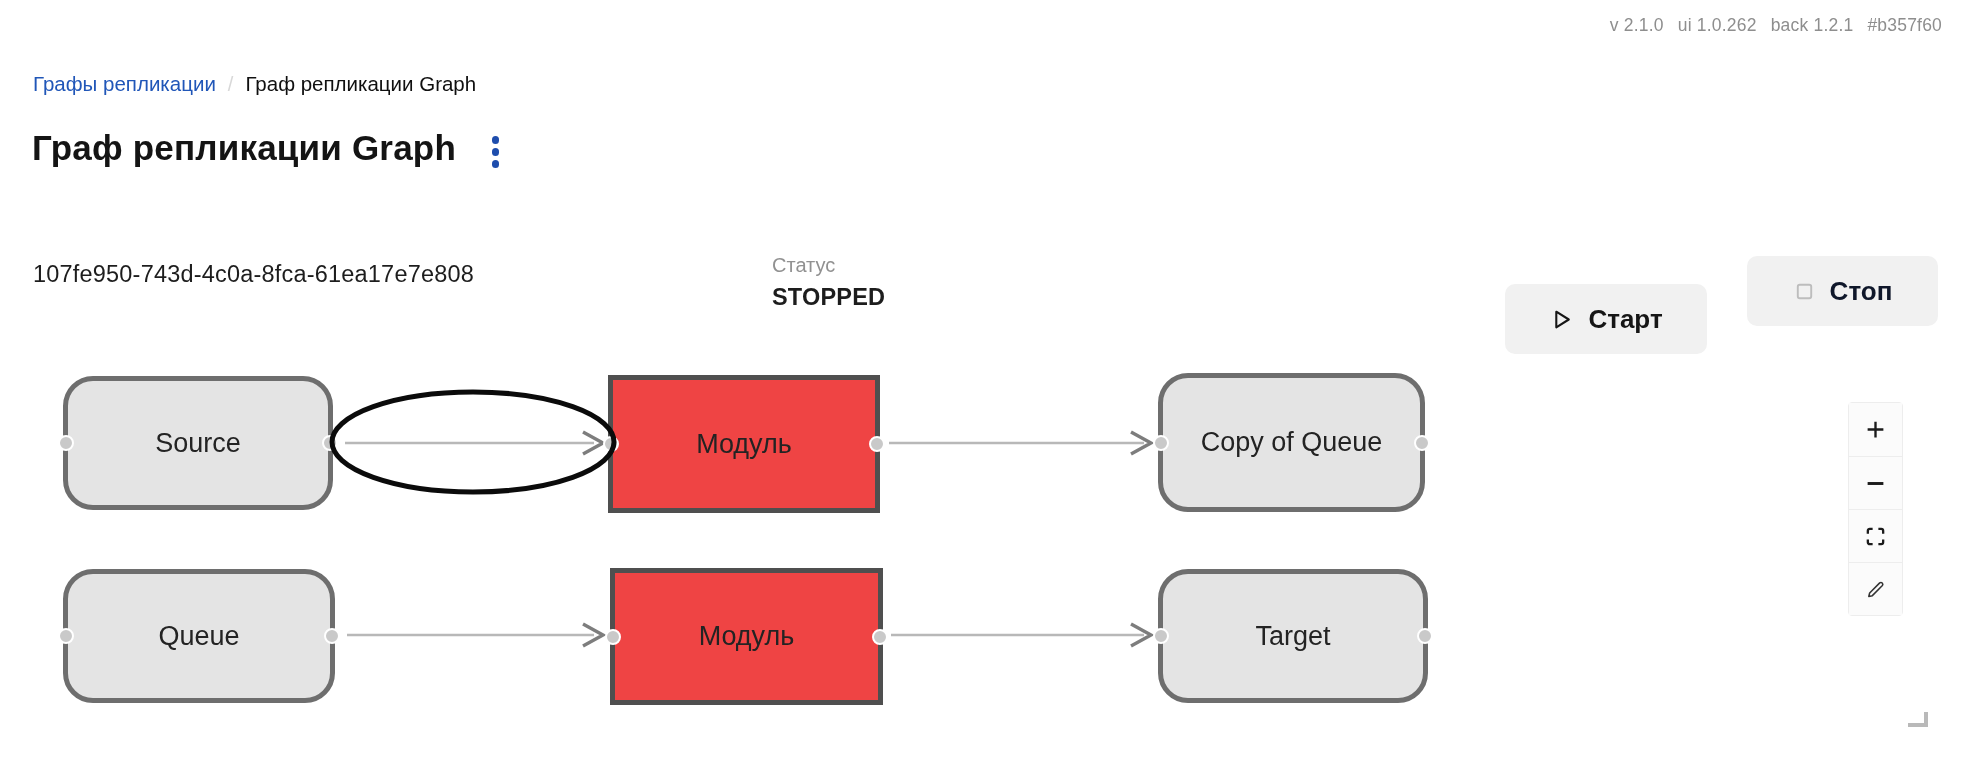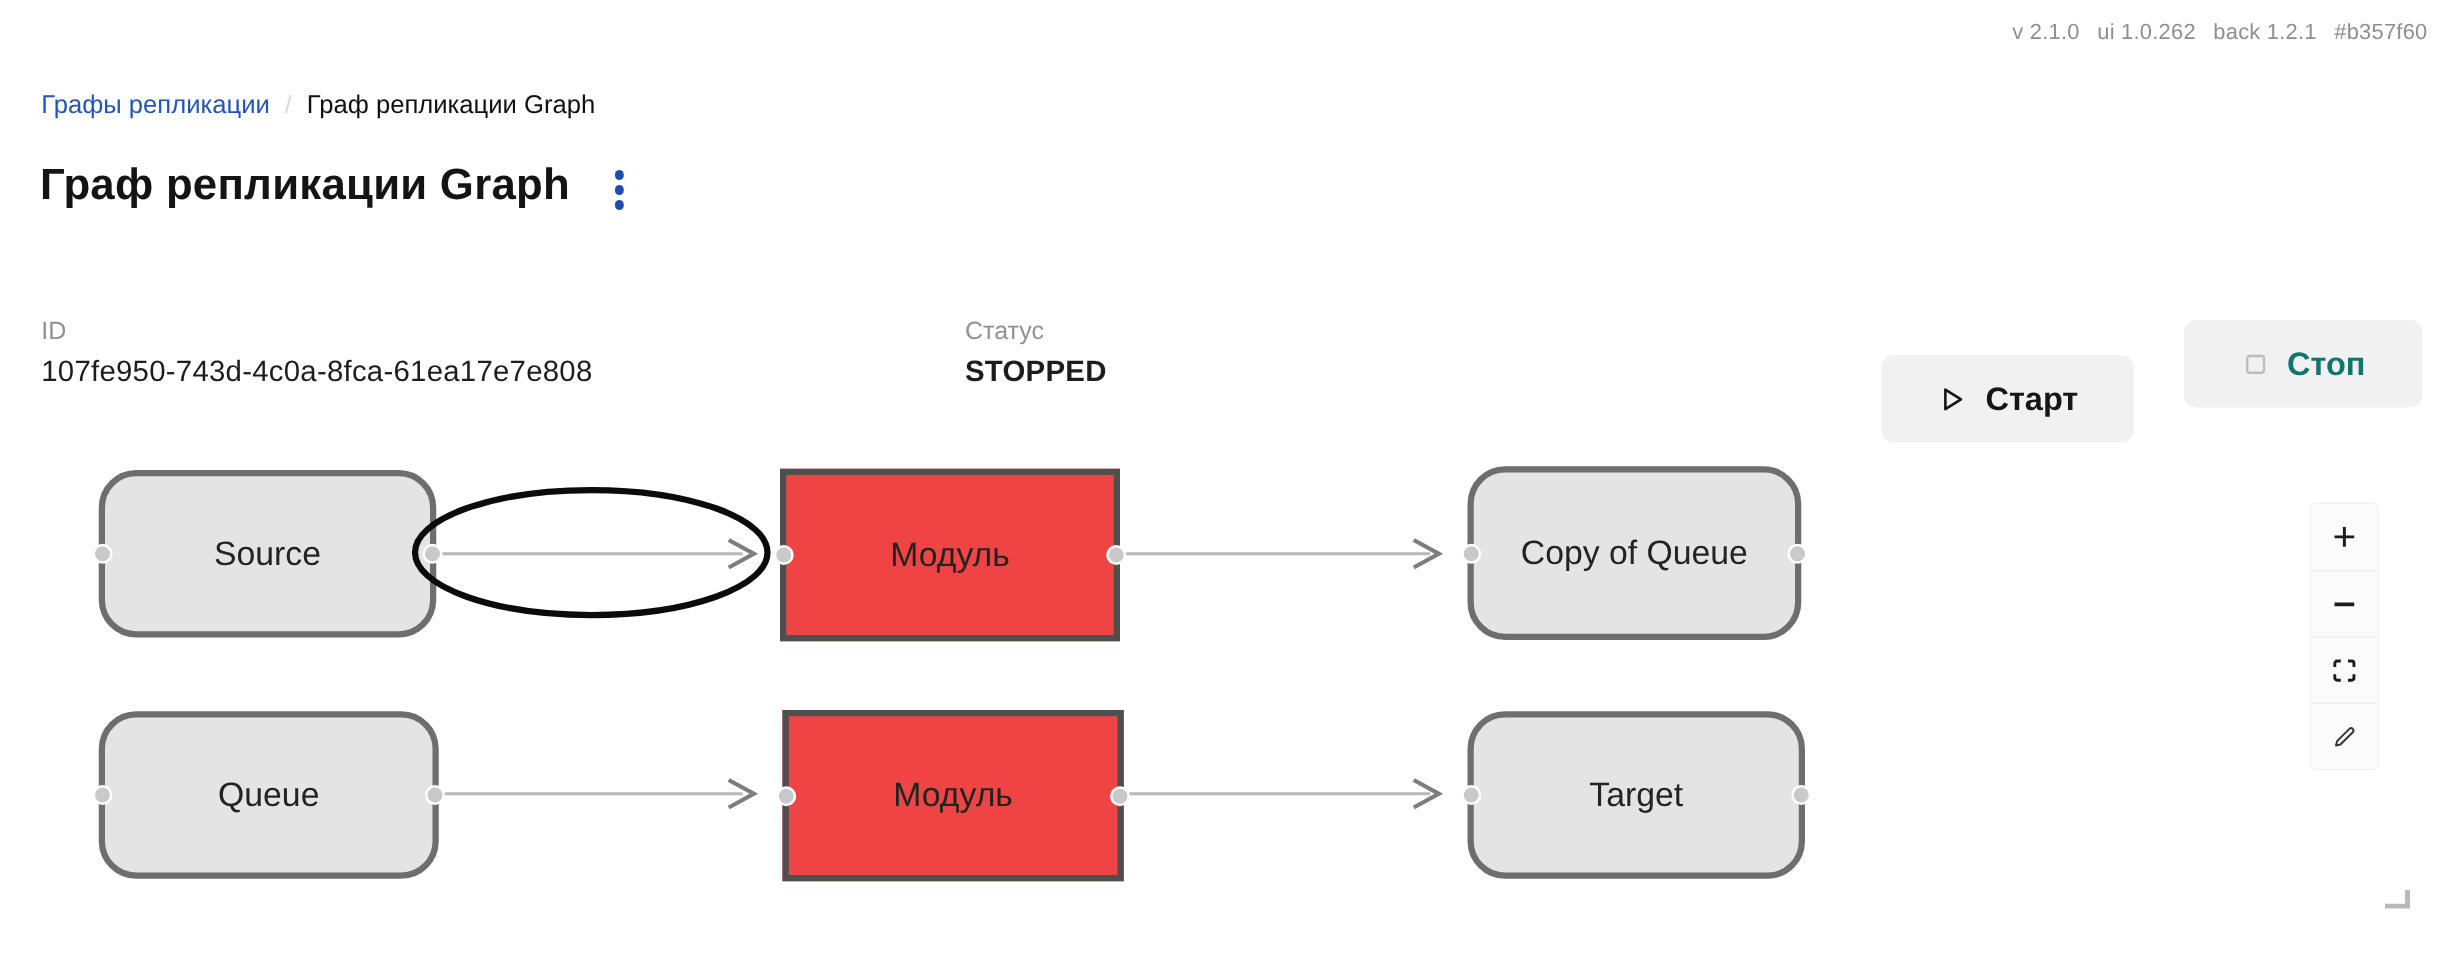--- a/index.html
+++ b/index.html
@@ -32,25 +32,25 @@
   .info-id { left: 33px; }
   .info-id .value { font-weight: 500; }
   .info-status { left: 772px; }
 
   
   .btn { position: absolute; top: 256px; height: 70px; border: none; border-radius: 10px;
     background: #f1f1f1; display: flex; align-items: center; justify-content: center; gap: 14px;
     font-family: "Liberation Sans", sans-serif; font-size: 26px; font-weight: 600; color: #161616; cursor: pointer; }
   .btn svg { display: block; }
   .btn-start { left: 1505px; width: 202px; margin-top: 28px; }
-  .btn-stop  { left: 1747px; width: 191px; color: #0f766e; cursor: default; }
+  .btn-stop  { left: 1747px; width: 191px; color: #0f172a; cursor: default; }
 
   
   .node { position: absolute; display: flex; align-items: center; justify-content: center;
-    font-size: 27px; color: #232323; z-index: 2; cursor: pointer; margin-left: 16px; }
+    font-size: 27px; color: #232323; z-index: 2; cursor: pointer; }
   .node-light { background: #e4e4e4; border: 5px solid #6e6e6e; border-radius: 30px; }
   .node-dark  { background: #ef4444; border: 5px solid #4f4f4f; border-radius: 0; }
   .n-source   { left: 63px;   top: 376px; width: 270px; height: 134px; }
   .n-module1  { left: 608px;  top: 375px; width: 272px; height: 138px; }
   .n-copyq    { left: 1158px; top: 373px; width: 267px; height: 139px; }
   .n-queue    { left: 63px;   top: 569px; width: 272px; height: 134px; }
   .n-module2  { left: 610px;  top: 568px; width: 273px; height: 137px; }
   .n-target   { left: 1158px; top: 569px; width: 270px; height: 134px; }
   .port { position: absolute; top: 50%; width: 16px; height: 16px; border-radius: 50%;
     background: #c9c9c9; border: 2.5px solid #ffffff; transform: translateY(-50%); }
@@ -95,21 +95,20 @@
   <div class="title-row">
     <h1>Граф репликации Graph</h1>
     <button class="kebab" aria-label="menu">
       <i></i>
         <i></i>
         <i></i>
     </button>
   </div>
 
   <div class="info-block info-id">
-    <div class="label">ID</div>
     <div class="value">107fe950-743d-4c0a-8fca-61ea17e7e808</div>
   </div>
 
   <div class="info-block info-status">
     <div class="label">Статус</div>
     <div class="value">STOPPED</div>
   </div>
 
   <button class="btn btn-start">
     <svg width="25" height="25" viewBox="0 0 24 24">

